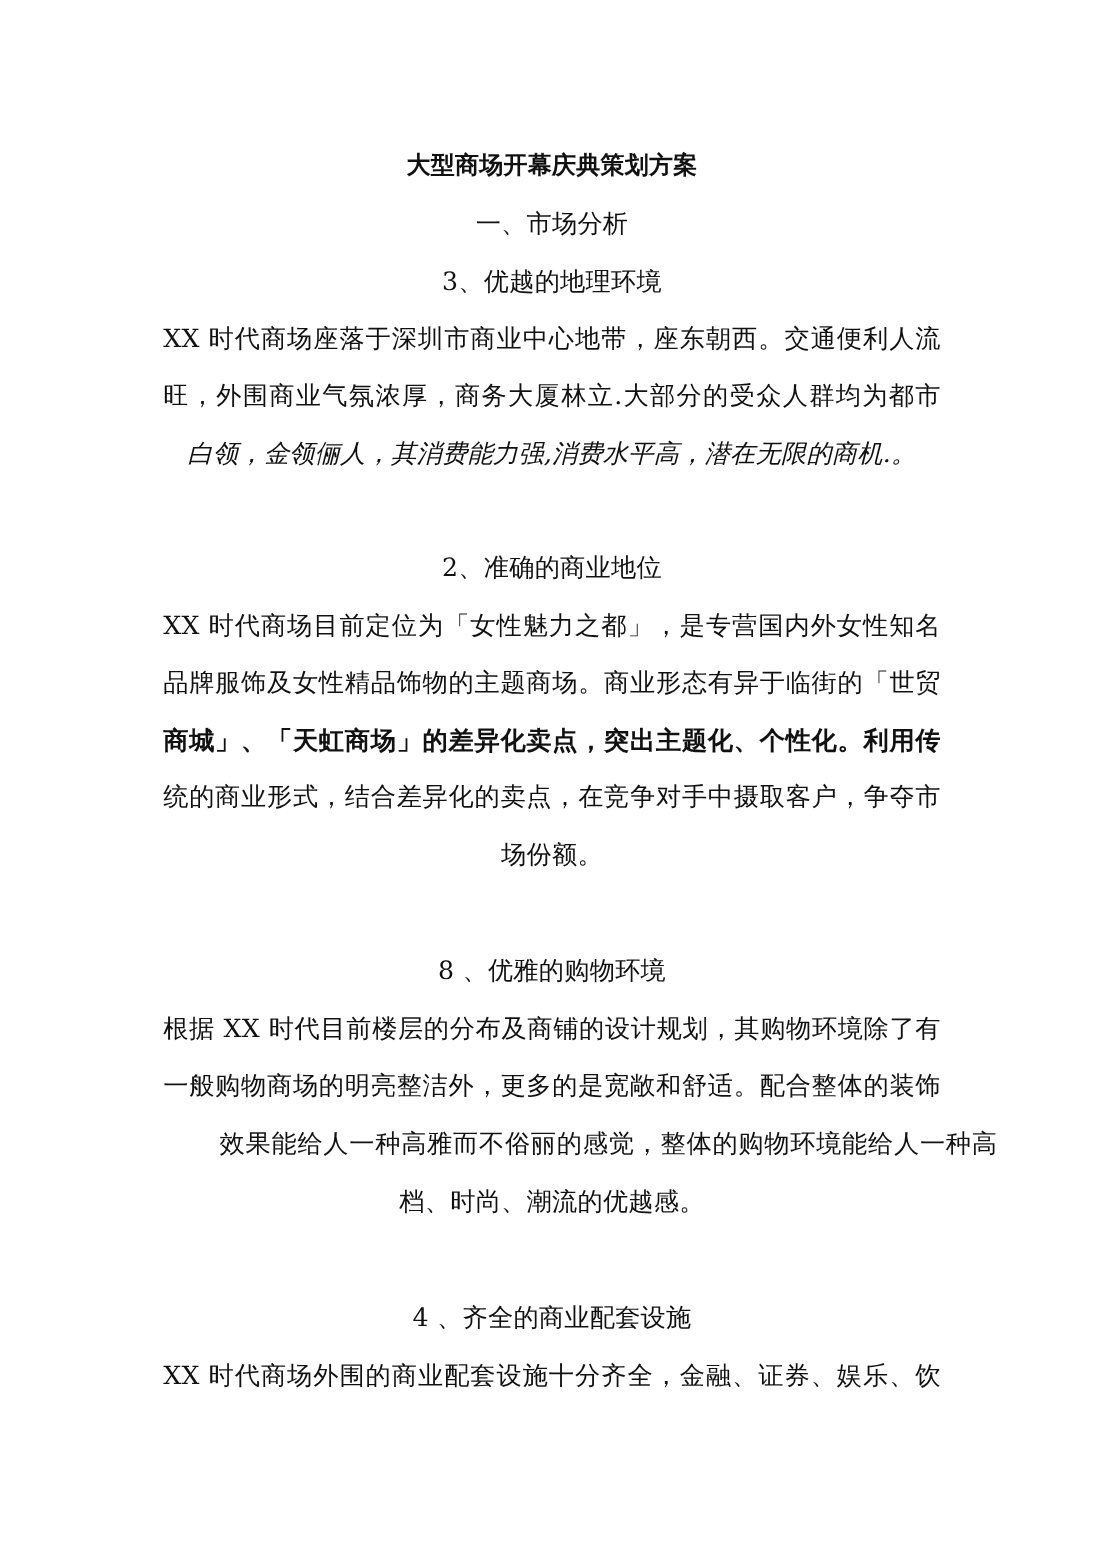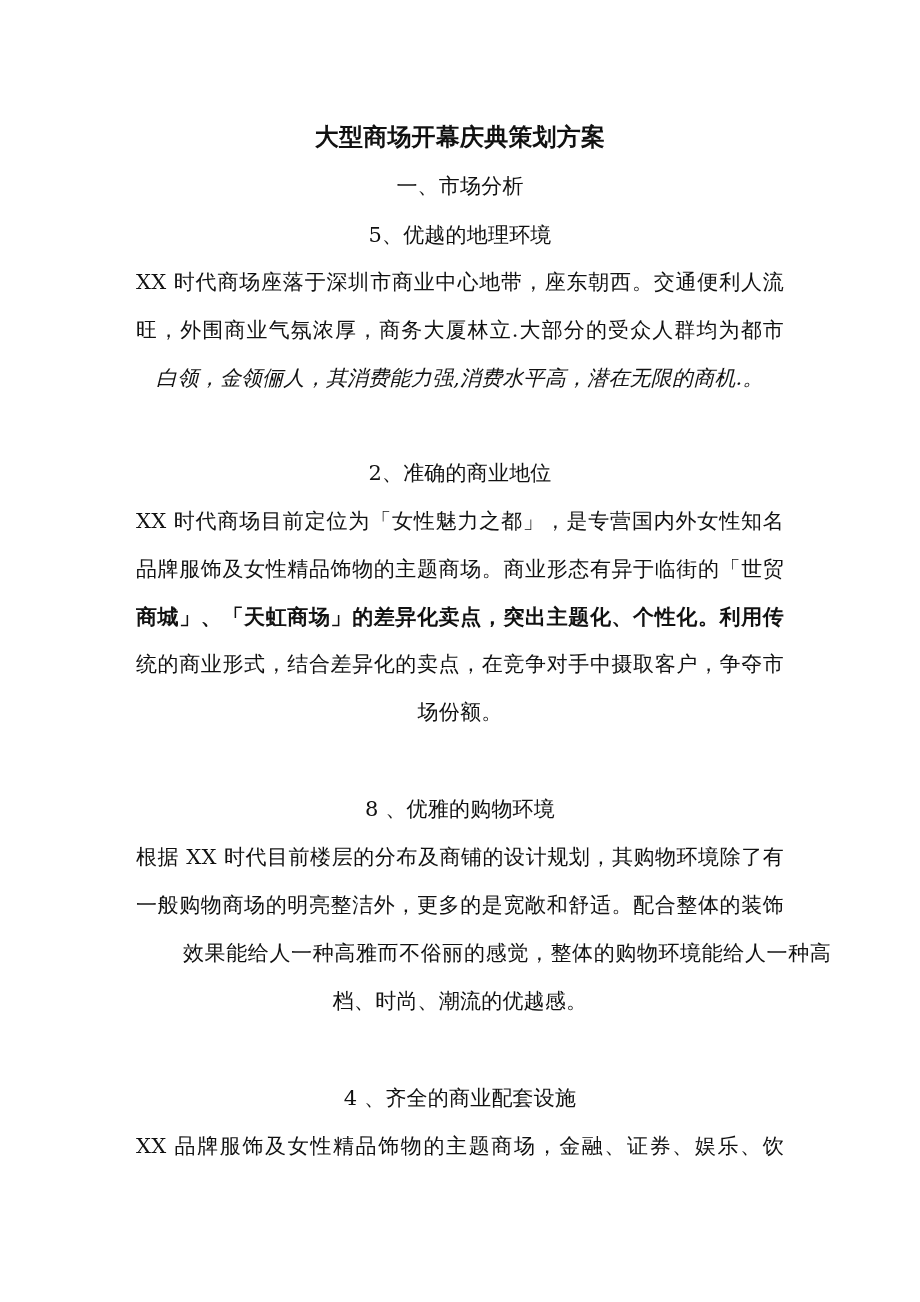--- a/index.html
+++ b/index.html
@@ -28,50 +28,50 @@
       width: 648px;
       text-align: center;
       font-size: 21px;
       line-height: 28px;
       white-space: nowrap;
       letter-spacing: 0.2px;
     }
     .title {
       font-weight: bold;
       font-family: "DejaVu Sans", "Liberation Sans", sans-serif;
-      font-size: 24px;
+      font-size: 20px;
     }
     .justify {
       text-align: justify;
       text-align-last: justify;
     }
   </style>
 </head>
 <body>
 
 <div class="page">
 
   <div class="line title" style="top:123px;">大型商场开幕庆典策划方案</div>
 
   <div class="line" style="top:172px;">一、市场分析</div>
 
-  <div class="line" style="top:221px;">5、优越的地理环境</div>
+  <div class="line" style="top:221px;">3、优越的地理环境</div>
   <div class="line justify" style="top:268px;">XX 时代商场座落于深圳市商业中心地带，座东朝西。交通便利人流</div>
   <div class="line justify" style="top:316px;">旺，外围商业气氛浓厚，商务大厦林立.大部分的受众人群均为都市</div>
   <div class="line" style="top:364px;font-style:italic;">白领，金领俪人，其消费能力强,消费水平高，潜在无限的商机.。</div>
 
   <div class="line" style="top:459px;">2、准确的商业地位</div>
   <div class="line justify" style="top:507px;">XX 时代商场目前定位为「女性魅力之都」，是专营国内外女性知名</div>
   <div class="line justify" style="top:555px;">品牌服饰及女性精品饰物的主题商场。商业形态有异于临街的「世贸</div>
   <div class="line justify" style="top:603px;font-weight:bold;">商城」、「天虹商场」的差异化卖点，突出主题化、个性化。利用传</div>
   <div class="line justify" style="top:650px;">统的商业形式，结合差异化的卖点，在竞争对手中摄取客户，争夺市</div>
   <div class="line" style="top:698px;">场份额。</div>
 
   <div class="line" style="top:795px;">8 、优雅的购物环境</div>
   <div class="line justify" style="top:843px;">根据 XX 时代目前楼层的分布及商铺的设计规划，其购物环境除了有</div>
   <div class="line justify" style="top:891px;">一般购物商场的明亮整洁外，更多的是宽敞和舒适。配合整体的装饰</div>
   <div class="line justify" style="top:939px;margin-left:47px;">效果能给人一种高雅而不俗丽的感觉，整体的购物环境能给人一种高</div>
   <div class="line" style="top:987px;">档、时尚、潮流的优越感。</div>
 
   <div class="line" style="top:1084px;">4 、齐全的商业配套设施</div>
-  <div class="line justify" style="top:1132px;">XX 品牌服饰及女性精品饰物的主题商场，金融、证券、娱乐、饮</div>
+  <div class="line justify" style="top:1132px;">XX 时代商场外围的商业配套设施十分齐全，金融、证券、娱乐、饮</div>
 
 </div>
 
 </body></html>

